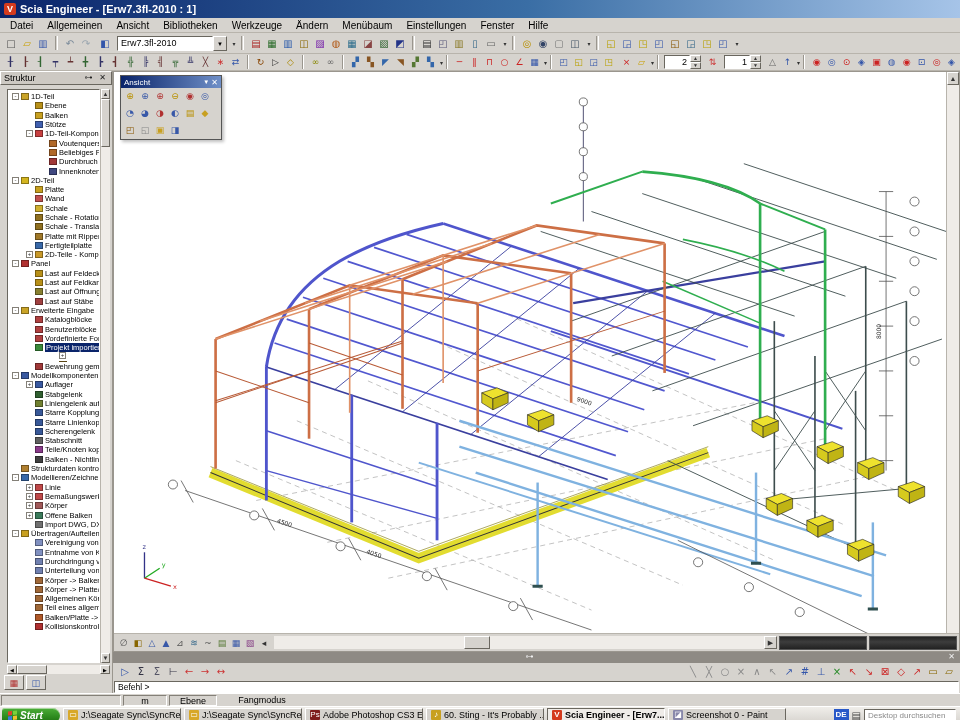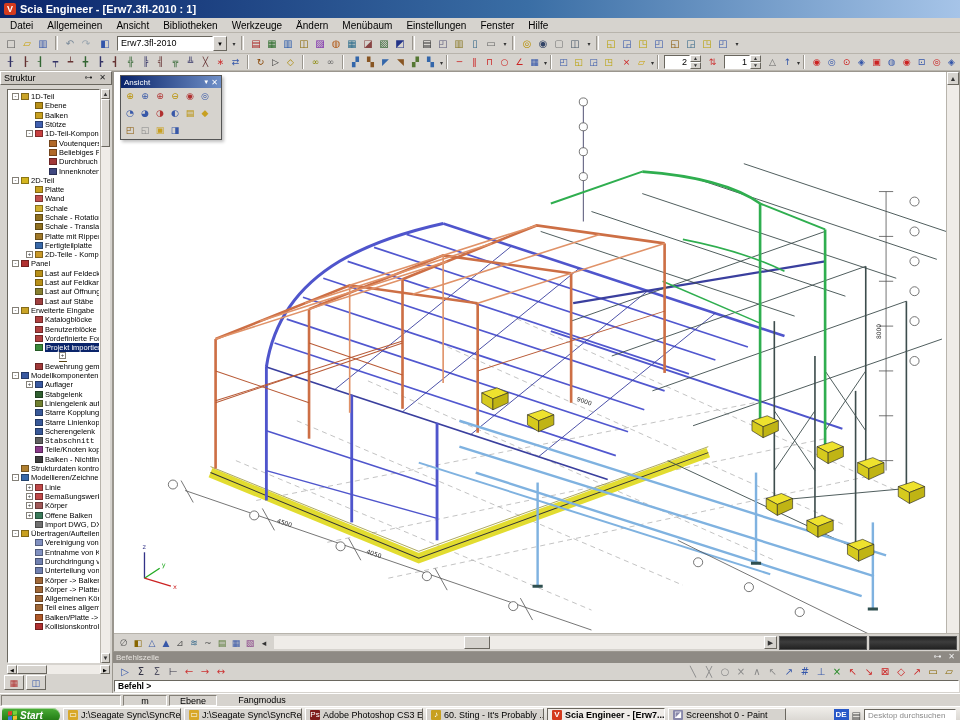--- a/index.html
+++ b/index.html
@@ -82,21 +82,21 @@
   .palette .ptitle span:first-child { flex:1; }
   .pgrid { display:flex; flex-wrap:wrap; padding:2px; gap:1px; }
   .pgrid .tbi { width:14px; height:13px; font-size:9px; line-height:13px; }
 
   
   .cmdline { height:41px; display:flex; flex-direction:column; background:#d6d3ce; }
   .cmdhead { height:11px; background:#8e8a84; color:#e8e5e0; font-size:8px; display:flex; align-items:center; padding:0 3px; gap:3px; }
   .cmdhead span:first-child { flex:1; }
   .cmdtools { height:17px; display:flex; align-items:center; padding:0 3px; }
   .cmdtools .right { margin-left:auto; display:flex; }
-  .cmdprompt { flex:1; display:flex; align-items:flex-start;font-weight:bold; }
+  .cmdprompt { flex:1; display:flex; align-items:center; }
   .cmdprompt .field { flex:1; height:12px; margin:0 1px; font-size:8.5px; padding:0 3px; line-height:11px; }
 
   
   .statusbar { height:13px; display:flex; align-items:center; background:#d6d3ce; border-top:1px solid #fff; font-size:9px; }
   .stcell { height:11px; margin:0 1px; padding:0 4px; border:1px solid; border-color:#848078 #fff #fff #848078; line-height:10px; }
   .stc-a { width:120px; } .stc-b { width:44px; text-align:center; } .stc-c { width:48px; text-align:center; }
   .stc-d { flex:1; border:none; padding-left:8px; }
   .stc-e { width:86px; text-align:center; border:none; }
 
   
@@ -531,21 +531,21 @@
             <span class="tico" style="background: rgb(56, 88, 152);"></span>
             <span class="tlbl">Starre Linienkopplung</span>
           </div>
 
           <div class="trow" style="padding-left: 16px;">
             <span class="texp"></span>
             <span class="tico" style="background: rgb(56, 88, 152);"></span>
             <span class="tlbl">Scherengelenk</span>
           </div>
 
-          <div class="trow" style="padding-left: 16px; font-family: Liberation Mono, monospace;">
+          <div class="trow" style="padding-left: 16px;">
             <span class="texp"></span>
             <span class="tico" style="background: rgb(96, 96, 96);"></span>
             <span class="tlbl">Stabschnitt</span>
           </div>
 
           <div class="trow" style="padding-left: 16px;">
             <span class="texp"></span>
             <span class="tico" style="background: rgb(138, 58, 138);"></span>
             <span class="tlbl">Teile/Knoten koppeln</span>
           </div>
@@ -968,21 +968,20 @@
           <div class="sthumb"></div>
           <div class="sb">▶</div>
         </div>
         <div class="darkbox"></div>
         <div class="darkbox"></div>
       </div>
     </div>
 
     <div class="cmdline">
       <div class="cmdhead">
-        <span>Befehlszeile</span>
         <span class="ph-btn" style="color:#f0f0f0">⊶</span>
         <span class="ph-btn" style="color:#f0f0f0">✕</span>
       </div>
       <div class="cmdtools">
         <span class="tbgrp">
             <span class="tbi" style="color: rgb(51, 85, 170);">▷</span>
             <span class="tbi" style="color: rgb(51, 51, 68);">Σ</span>
             <span class="tbi" style="color: rgb(85, 85, 102);">Σ</span>
             <span class="tbi" style="color: rgb(51, 51, 68);">⊢</span>
             <span class="tbi" style="color: rgb(204, 51, 51);">←</span>

